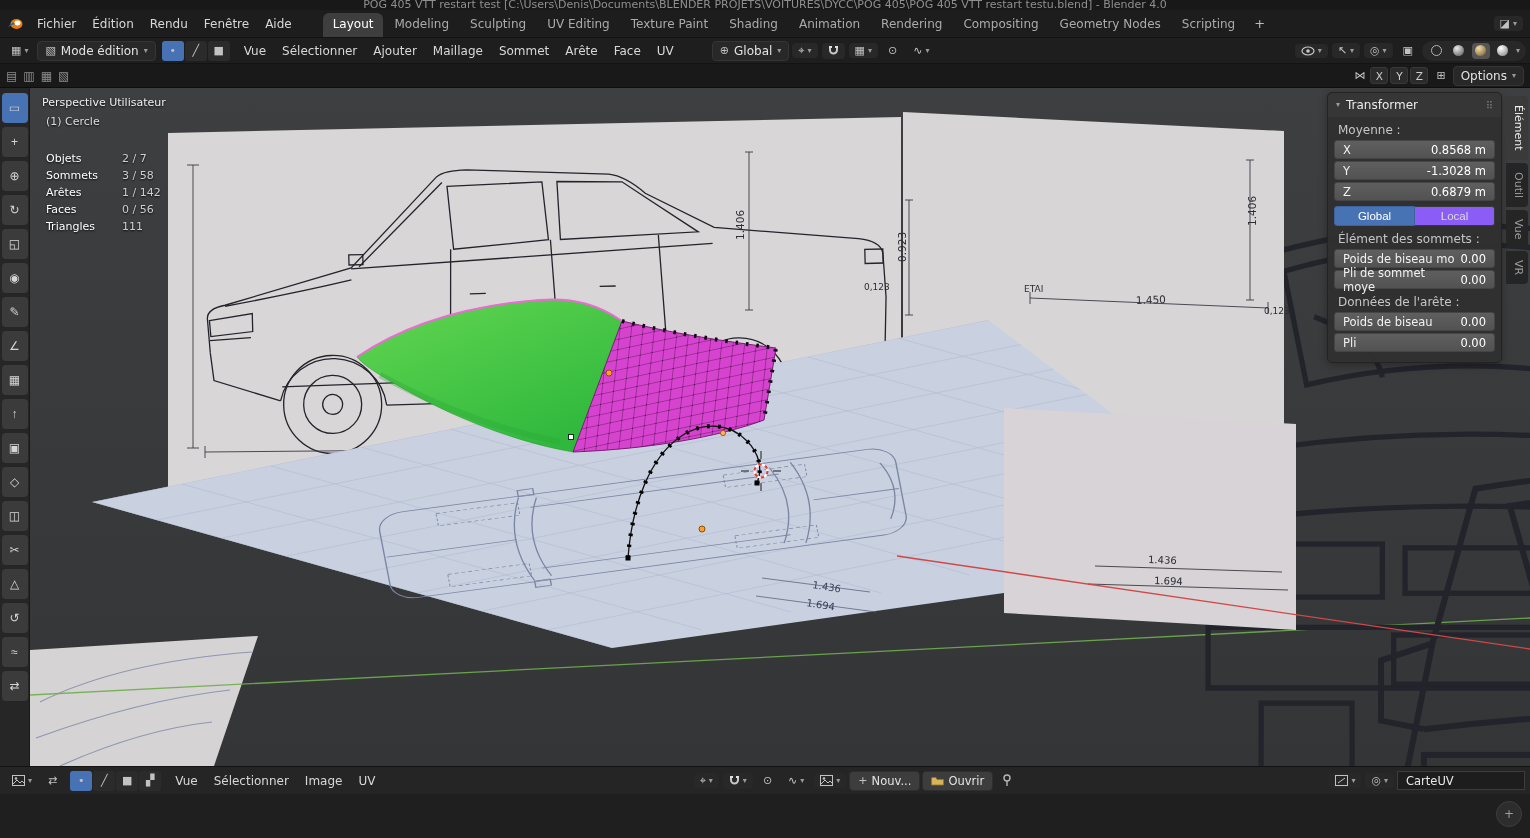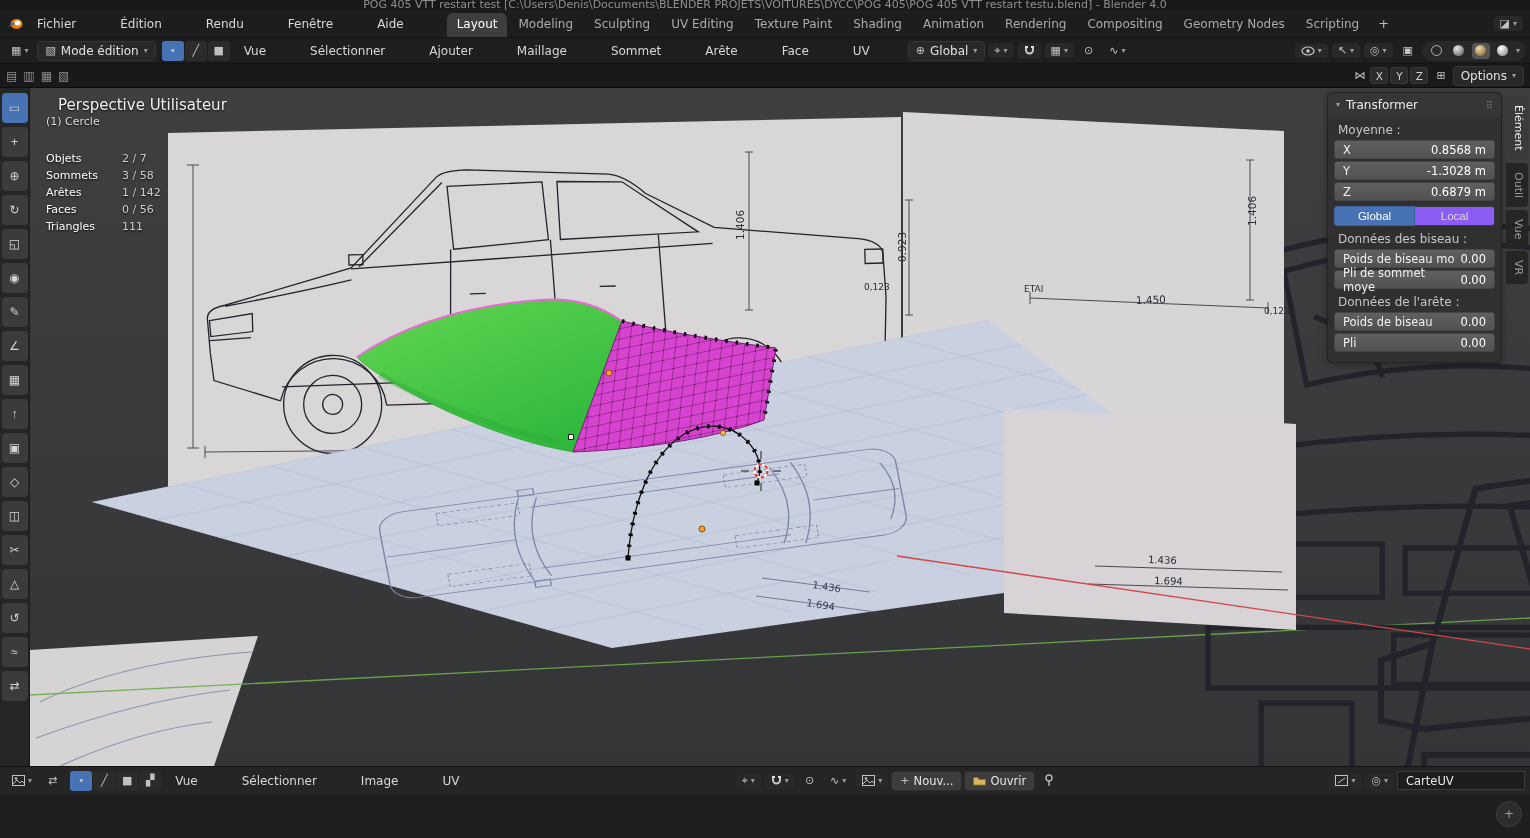--- a/index.html
+++ b/index.html
@@ -11,39 +11,39 @@
   .titlebar{height:10px;background:#181818;font-size:11px;line-height:10px;color:#8f8f8f;text-align:center;
     white-space:nowrap;overflow:hidden;}
 
   
   .topbar{height:28px;background:#1d1d1d;border-bottom:1px solid #131313;display:flex;align-items:center;
     padding:0 6px;gap:1px;}
   .logo{width:18px;height:18px;display:inline-flex;align-items:center;justify-content:center;margin-right:4px;}
   .menu-item{padding:3px 8px;border-radius:4px;font-size:12px;color:#d8d8d8;cursor:default;white-space:nowrap;}
   .ws-tabs{display:flex;margin-left:22px;align-self:flex-end;gap:1px;}
   .ws-tab{padding:4px 10px 6px;font-size:12px;color:#ababab;border-radius:6px 6px 0 0;white-space:nowrap;}
-  .ws-tab.active{background:#3e3e3e;color:#ffffff;margin-left:12px;}
+  .ws-tab.active{background:#3e3e3e;color:#ffffff;}
   .ws-add{padding:3px 8px;color:#bbb;font-size:13px;}
   .spacer{flex:1;}
   .hbtn{display:inline-flex;align-items:center;gap:3px;background:#282828;border-radius:4px;
     padding:2px 6px;margin:0 1px;}
   .hbtn.flat{background:transparent;}
   .icon{font-size:11px;color:#c2c2c2;line-height:1;}
   .caret{font-size:8px;color:#9a9a9a;line-height:1;}
 
   
   .vheader{height:26px;background:#1e1e1e;border-bottom:1px solid #131313;display:flex;align-items:center;
     padding:0 4px;gap:2px;}
   .dropdown{display:inline-flex;align-items:center;gap:5px;background:#282828;border:1px solid #353535;
     border-radius:4px;padding:2px 7px;font-size:12px;color:#e2e2e2;white-space:nowrap;}
   .selmode{display:flex;gap:1px;margin:0 4px;}
   .selmode .sm{width:22px;height:20px;display:flex;align-items:center;justify-content:center;background:#2b2b2b;
     border-radius:3px;font-size:10px;color:#c8c8c8;}
   .selmode .sm.active{background:#4772b3;color:#fff;}
-  .vmenus{display:flex;gap:28px;}
+  .vmenus{display:flex;}
   .shade-group{display:flex;align-items:center;gap:4px;background:#282828;border-radius:10px;padding:2px 6px;}
   .sphbtn{display:flex;align-items:center;justify-content:center;width:18px;height:16px;border-radius:4px;}
   .sphbtn.active{background:#555;}
   .sphere{width:11px;height:11px;border-radius:50%;}
   .sp-wire{border:1.5px solid #b3b3b3;background:transparent;}
   .sp-solid{background:radial-gradient(circle at 35% 30%,#e9e9e9,#8c8c8c 60%,#545454);}
   .sp-mat{background:radial-gradient(circle at 35% 30%,#f2dcab,#a3854f 65%,#4d3d22);}
   .sp-rend{background:radial-gradient(circle at 35% 30%,#ffffff,#7b7b7b);}
 
   
@@ -59,21 +59,21 @@
   .tools-col{width:30px;background:#262626;display:flex;flex-direction:column;align-items:center;
     padding-top:5px;gap:4px;border-right:1px solid #1a1a1a;}
   .tool-btn{width:26px;height:30px;background:#3b3b3b;border:none;border-radius:4px;display:flex;
     align-items:center;justify-content:center;}
   .tool-btn.active{background:#4772b3;}
   .tool-glyph{font-size:12px;color:#d5d5d5;line-height:1;}
 
   .vp{flex:1;position:relative;background:#3a3a3c;overflow:hidden;}
   .vp svg.scene{position:absolute;left:0;top:0;width:1500px;height:678px;display:block;}
 
-  .vp-label{position:absolute;left:28px;top:8px;font-size:15px;color:#f0f0f0;
+  .vp-label{position:absolute;left:12px;top:8px;font-size:11px;color:#f0f0f0;
     text-shadow:0 1px 2px rgba(0,0,0,.85);}
   .vp-sublabel{position:absolute;left:16px;top:27px;font-size:11px;color:#dedede;
     text-shadow:0 1px 2px rgba(0,0,0,.85);}
   .vp-stats{position:absolute;left:16px;top:64px;font-size:11px;text-shadow:0 1px 2px rgba(0,0,0,.85);}
   .stat-row{display:flex;height:17px;}
   .stat-row .sl{width:76px;color:#ffffff;}
   .stat-row .sv{color:#cfcfcf;}
 
   
   .npanel{position:absolute;right:28px;top:4px;width:175px;background:rgba(48,48,48,.97);
@@ -586,21 +586,21 @@
             <div class="np-slider">
             <span>Z</span>
             <span class="val">0.6879 m</span>
           </div>
           </div>
         <div class="np-seg">
 
         <button class="seg active">Global</button>
             <button class="seg">Local</button>
           </div>
-        <div class="np-label">Données des biseau :</div>
+        <div class="np-label">Élément des sommets :</div>
         <div>
 
         <div class="np-slider">
             <span>Poids de biseau mo</span>
             <span class="val">0.00</span>
           </div>
             <div class="np-slider">
             <span>Pli de sommet moye</span>
             <span class="val">0.00</span>
           </div>

